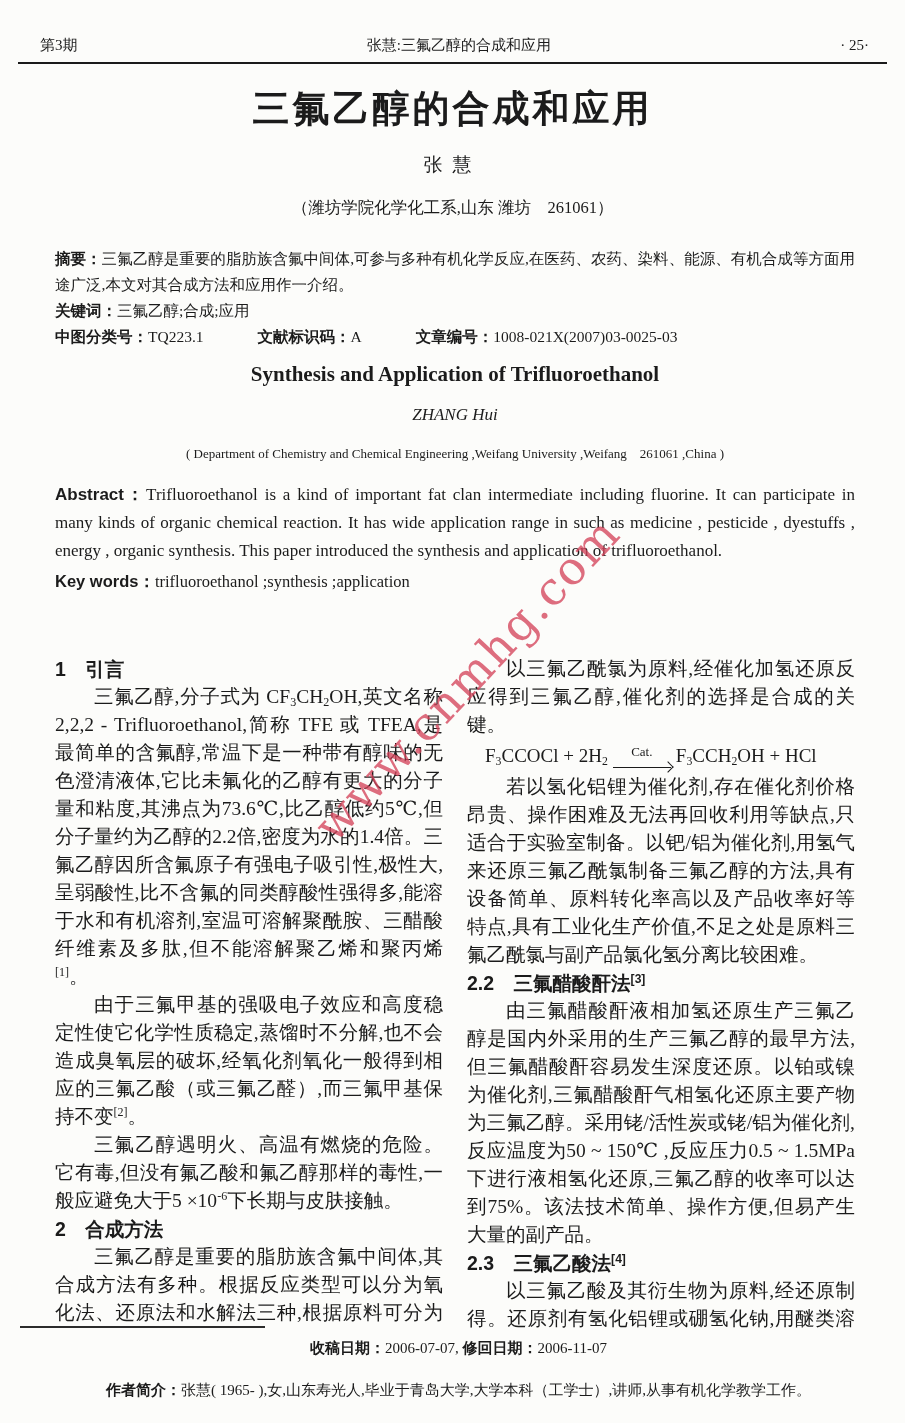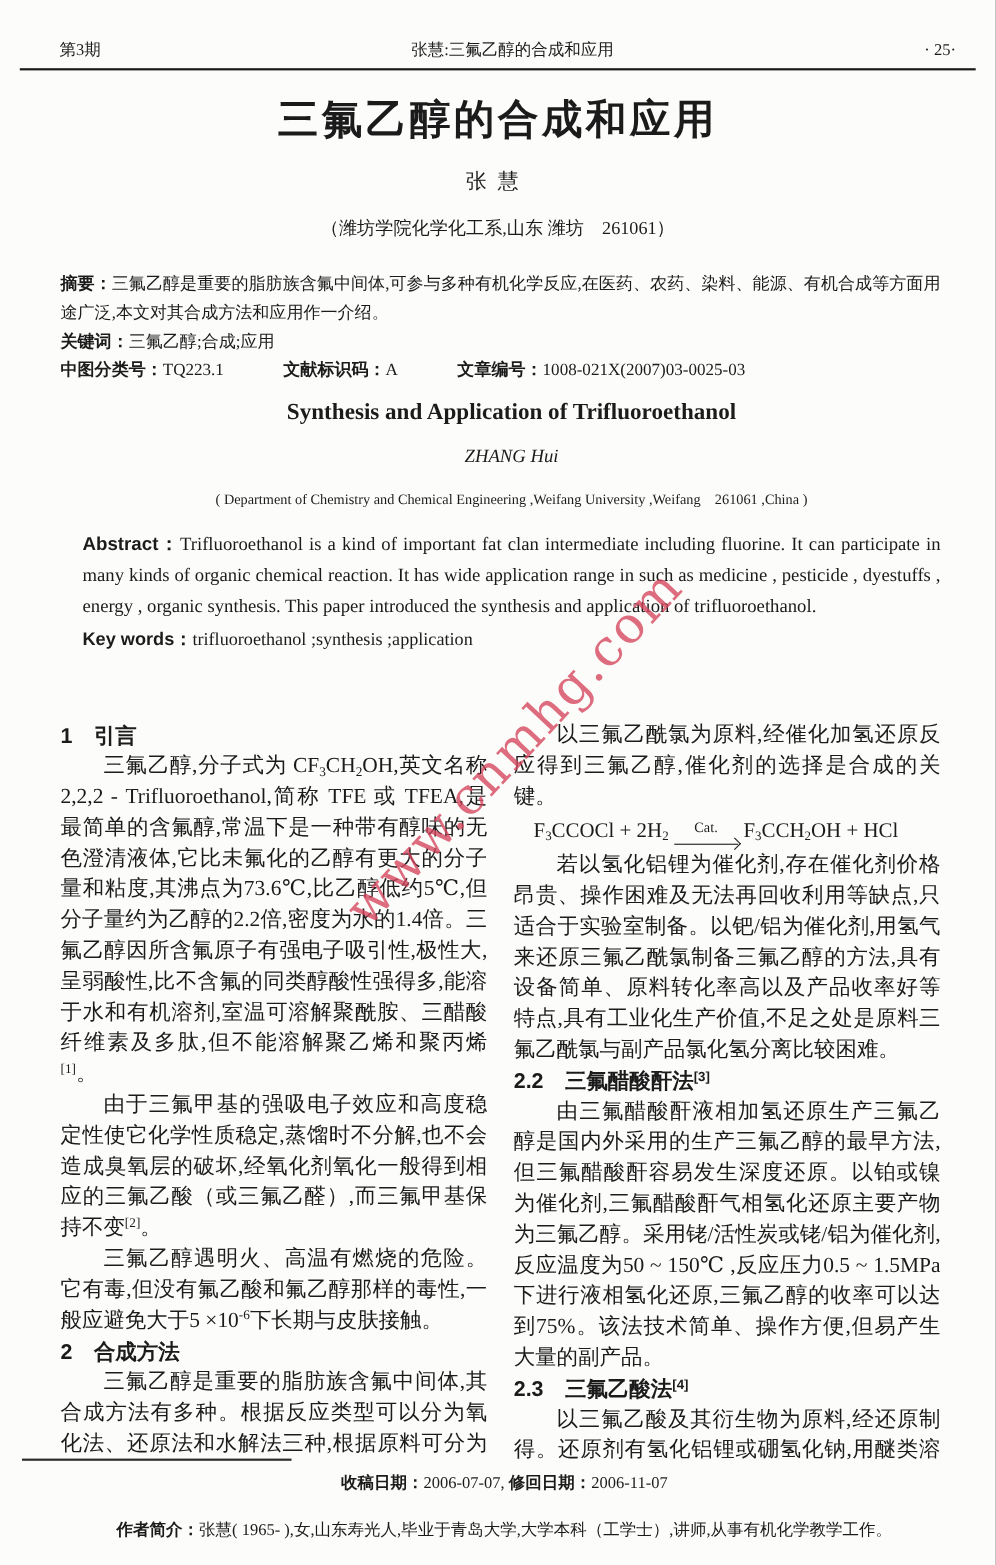--- a/index.html
+++ b/index.html
@@ -3,40 +3,40 @@
 <meta charset="utf-8">
 <style>
   html,body { margin:0; padding:0; background:#9a9a9a; }
   .page {
     position:relative; width:905px; height:1423px; margin:0 auto;
     background:#fcfcfa; color:#1b1b1b; overflow:hidden;
     font-family:"Liberation Serif","DejaVu Serif",serif;
   }
   
   .pagehead {
-    position:absolute; top:36px; left:54px; right:36px;
+    position:absolute; top:36px; left:40px; right:36px;
     display:flex; justify-content:space-between; align-items:baseline;
     font-size:15px;
   }
   .headrule { position:absolute; top:62px; left:18px; right:18px; border-top:2px solid #1a1a1a; }
   
   .title-zh {
     position:absolute; top:84px; left:0; right:0; text-align:center; margin:0;
     font-family:"Liberation Sans","DejaVu Sans",sans-serif;
     font-size:37px; font-weight:700; letter-spacing:3px;
   }
   .author-zh { position:absolute; top:152px; left:0; right:0; text-align:center; font-size:19px; letter-spacing:10px; }
   .affil-zh  { position:absolute; top:197px; left:0; right:0; text-align:center; font-size:16.5px; }
   
   .meta-block { position:absolute; top:246px; left:55px; right:50px; font-size:15.5px; line-height:26px; }
   .meta-block p { margin:0; text-align:justify; }
   .blab { font-family:"Liberation Sans","DejaVu Sans",sans-serif; font-weight:700; }
   .clc-line { display:flex; column-gap:54px; flex-wrap:nowrap; }
   
-  .en-block { position:absolute; top:362px; left:55px; right:50px;margin-left:20px; }
+  .en-block { position:absolute; top:362px; left:55px; right:50px; }
   .title-en { margin:0; text-align:center; font-size:21px; font-weight:700; }
   .author-en { margin-top:18px; text-align:center; font-size:17px; font-style:italic; }
   .affil-en  { margin-top:20px; text-align:center; font-size:13px; }
   .en-abstract { margin:18px 0 0 0; font-size:17px; line-height:28px; text-align:justify; }
   .en-keywords { margin:2px 0 0 0; font-size:16.5px; line-height:28px; }
   
   .columns {
     position:absolute; top:655px; left:55px; right:50px; height:673px; overflow:hidden;
     display:flex; column-gap:24px;
     font-size:19.5px; line-height:28px;

